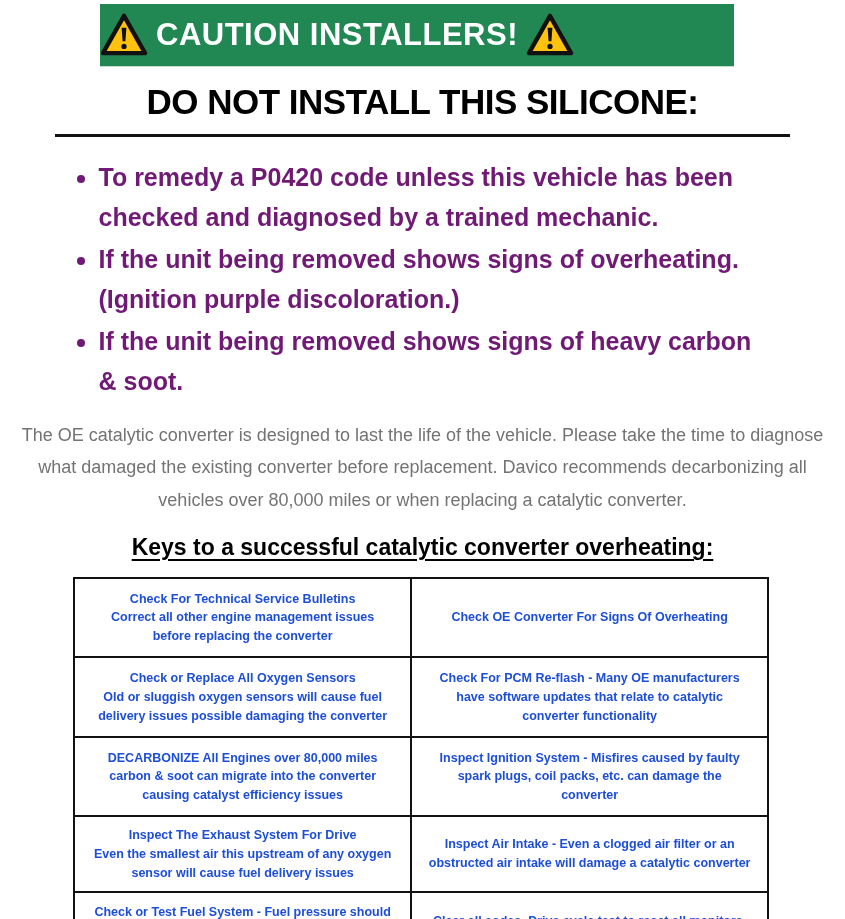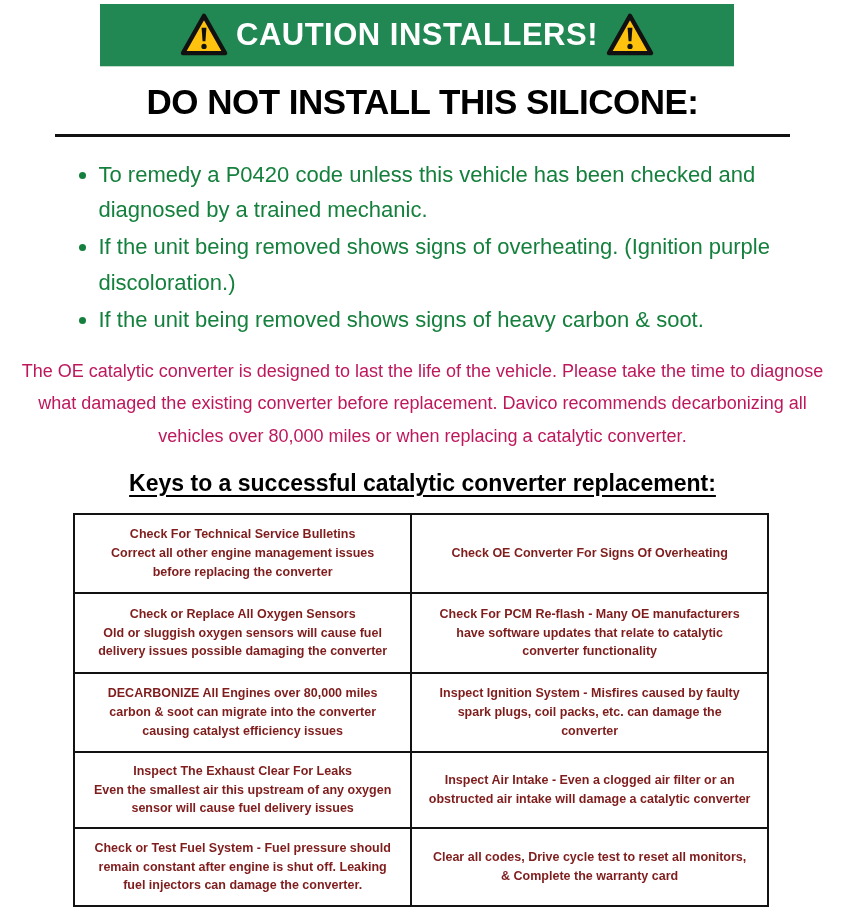--- a/index.html
+++ b/index.html
@@ -7,21 +7,21 @@
     width:845px;height:919px;
     font-family:"Liberation Sans",sans-serif;
     color:#111;
     overflow:hidden;
   }
   
   .banner{
     margin:4px 0 0 100px;
     width:634px;height:62px;
     background:#218853;
-    display:flex;align-items:center;justify-content:center;
+    display:flex;align-items:center;
     gap:8px;
     box-shadow:0 1px 0 rgba(180,210,190,.8);
   }
   .banner-title{
     color:#fff;font-size:31px;font-weight:800;letter-spacing:.5px;
   }
   .warn-icon{width:48px;height:44px;display:block;}
   
   .headline{
     margin-top:16px;
@@ -35,31 +35,31 @@
     border-top:3px solid #121212;
   }
   
   .warnings{
     margin:20px auto 0 auto;
     width:672px;
     padding-left:24px;
     list-style:disc;
   }
   .warnings li{
-    font-size:22px;font-weight:400;line-height:1.6;
-    color:#15803d;
+    font-size:25px;font-weight:700;line-height:1.6;
+    color:#701a75;
     margin-bottom:2px;
   }
   
   .intro{
     margin:18px auto 0 auto;
     width:832px;
     text-align:center;
     font-size:18px;font-weight:400;line-height:1.8;
-    color:#be185d;
+    color:#737373;
   }
   
   .keys-heading{
     margin-top:18px;
     text-align:center;
     font-size:23px;font-weight:800;
     text-decoration:underline;
     text-underline-offset:4px;
     color:#000;
   }
@@ -69,21 +69,21 @@
     width:696px;
     border-collapse:collapse;
     table-layout:fixed;
   }
   table.checklist td{
     border:2px solid #121212;
     vertical-align:middle;
     text-align:center;
     padding:8px 16px;
     font-size:12.5px;font-weight:700;line-height:1.5;
-    color:#7f1d1d;
+    color:#1d4ed8;
   }
   table.checklist col.left-col{width:48.6%;}
   table.checklist col.right-col{width:51.4%;}
   tr.row-1 td{height:61px;}
   tr.row-2 td{height:62px;}
   tr.row-3 td{height:61px;}
   tr.row-4 td{height:58px;}
   tr.row-5 td{height:50px;}
   tr.row-6 td{height:60px;}
   td .cell-line{display:block;}
@@ -115,21 +115,21 @@
 <div class="rule"></div>
 
 <ul class="warnings">
   <li>To remedy a P0420 code unless this vehicle has been checked and diagnosed by a trained mechanic.</li>
   <li>If the unit being removed shows signs of overheating. (Ignition purple discoloration.)</li>
   <li>If the unit being removed shows signs of heavy carbon &amp; soot.</li>
 </ul>
 
 <p class="intro">The OE catalytic converter is designed to last the life of the vehicle. Please take the time to diagnose what damaged the existing converter before replacement. Davico recommends decarbonizing all vehicles over 80,000 miles or when replacing a catalytic converter.</p>
 
-<div class="keys-heading">Keys to a successful catalytic converter replacement:</div>
+<div class="keys-heading">Keys to a successful catalytic converter overheating:</div>
 
 <table class="checklist">
   <colgroup>
       <col class="left-col">
       <col class="right-col">
     </colgroup>
   <tbody>
     <tr class="row-1">
       <td>
         <span class="cell-line">Check For Technical Service Bulletins</span>
@@ -151,21 +151,21 @@
     <tr class="row-3">
       <td>
         <span class="cell-line">DECARBONIZE All Engines over 80,000 miles carbon &amp; soot can migrate into the converter causing catalyst efficiency issues</span>
       </td>
       <td>
         <span class="cell-line">Inspect Ignition System - Misfires caused by faulty spark plugs, coil packs, etc. can damage the converter</span>
       </td>
     </tr>
     <tr class="row-4">
       <td>
-        <span class="cell-line">Inspect The Exhaust Clear For Leaks</span>
+        <span class="cell-line">Inspect The Exhaust System For Drive</span>
         <span class="cell-line">Even the smallest air this upstream of any oxygen sensor will cause fuel delivery issues</span>
       </td>
       <td>
         <span class="cell-line">Inspect Air Intake - Even a clogged air filter or an obstructed air intake will damage a catalytic converter</span>
       </td>
     </tr>
     <tr class="row-6">
       <td>
         <span class="cell-line">Check or Test Fuel System - Fuel pressure should remain constant after engine is shut off.  Leaking fuel injectors can damage the converter.</span>
       </td>

